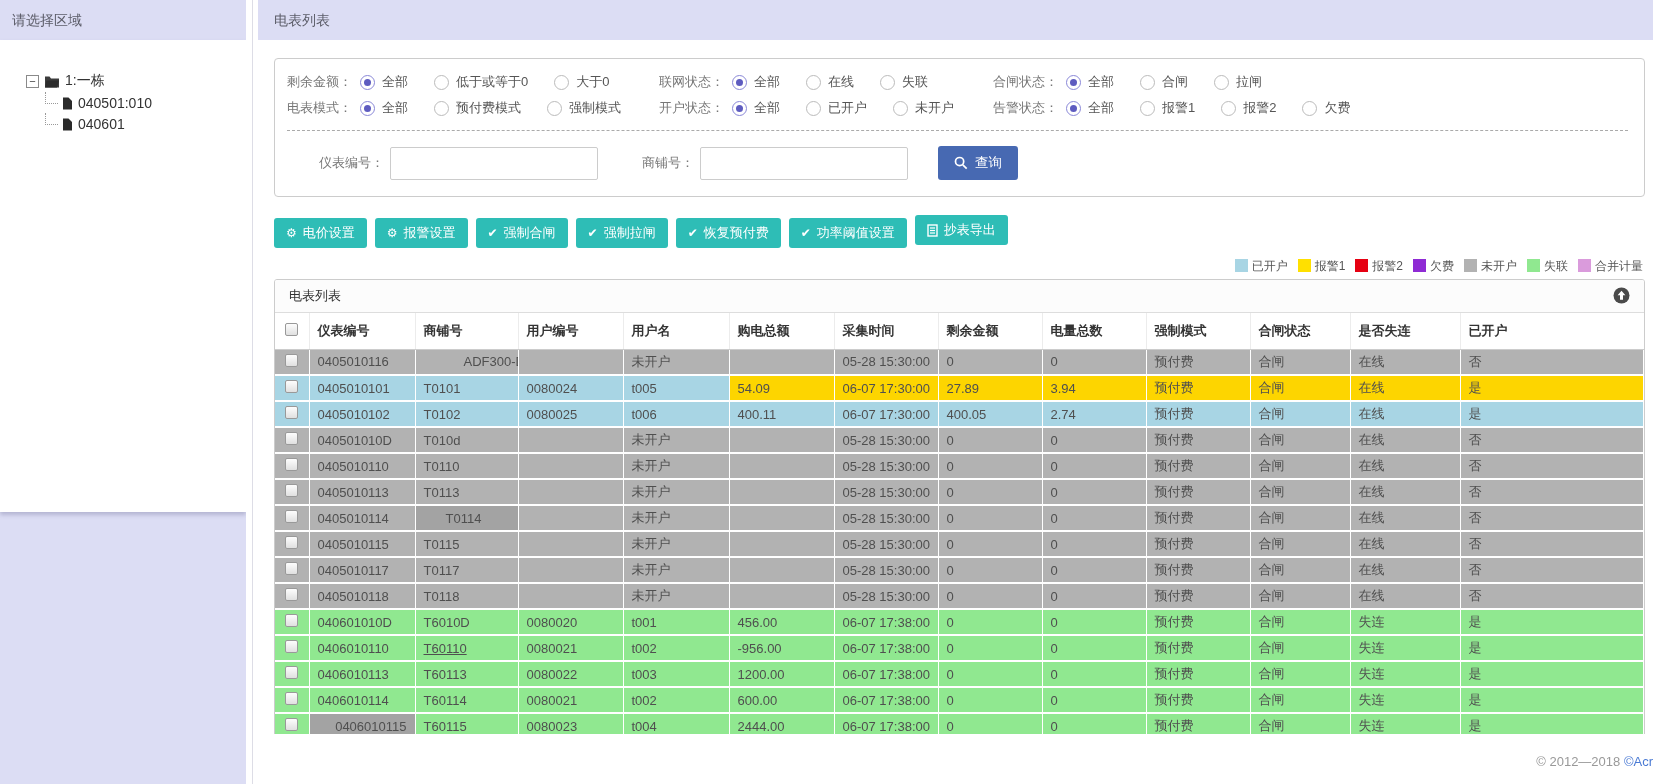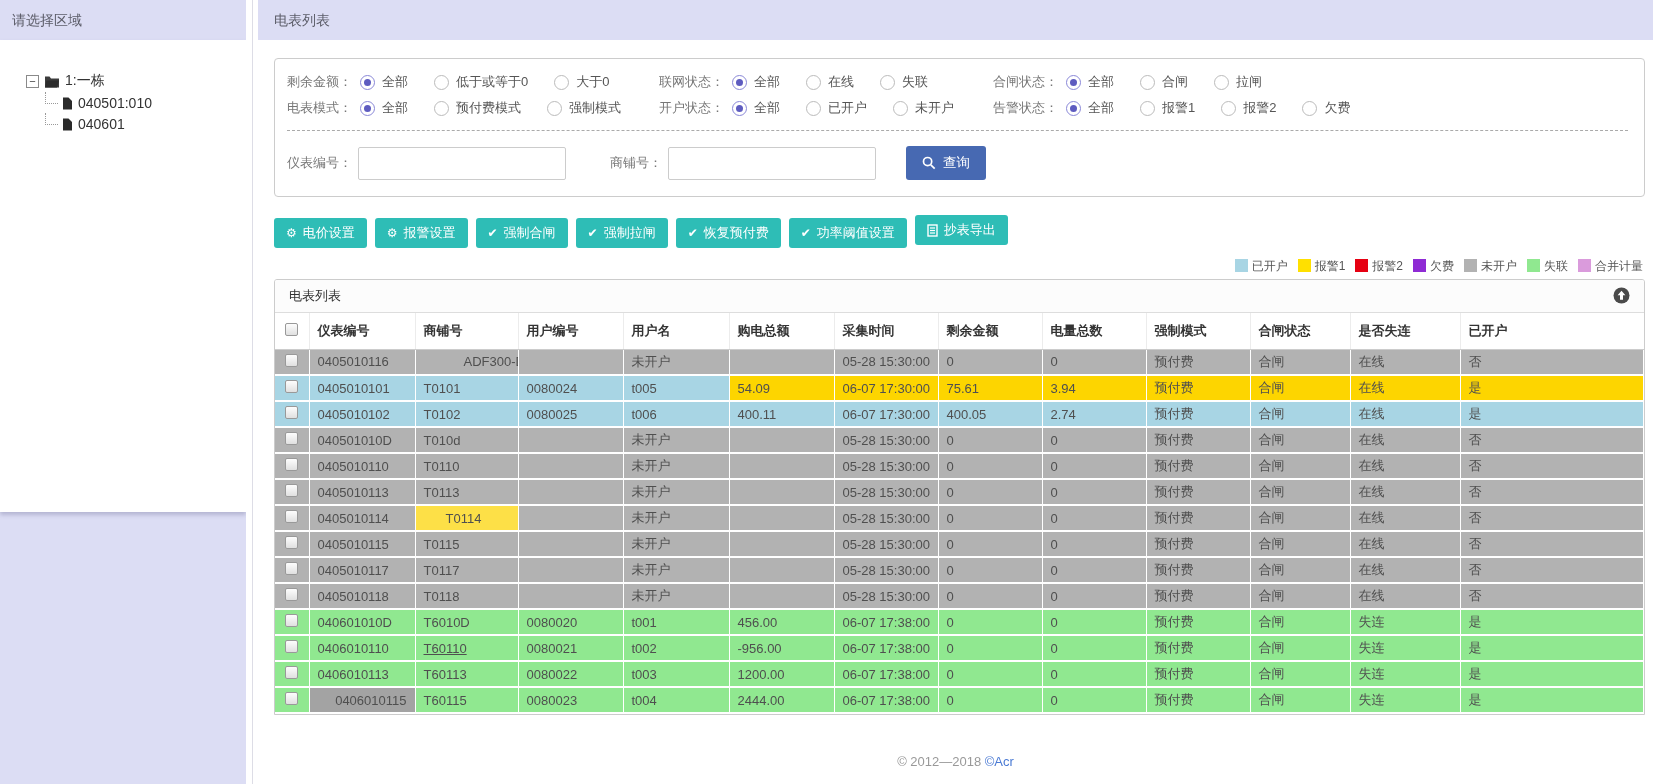--- a/index.html
+++ b/index.html
@@ -44,21 +44,21 @@
   .filter-group { display:flex; align-items:center; }
   .fg0 { width:372px; }
   .fg1 { width:334px; }
   .fg2 { flex:1; }
   .fg-label { font-size:13px; color:#777; margin-right:8px; white-space:nowrap; }
   .radio-opt { display:inline-flex; align-items:center; margin-right:26px; font-size:13px; color:#555; cursor:pointer; white-space:nowrap; }
   .radio { width:15px; height:15px; border-radius:50%; border:1px solid #bbb; background:#fff; display:inline-block; margin-right:7px; position:relative; flex:none; }
   .radio.selected { border-color:#8a88d8; }
   .radio.selected::after { content:""; position:absolute; left:3px; top:3px; right:3px; bottom:3px; border-radius:50%; background:#5e5cc0; }
   .dashed { border:none; border-top:1px dashed #aaa; margin:13px 0 15px; }
-  .search-row { display:flex; align-items:center; }
+  .search-row { display:flex; align-items:center;margin-left:32px; }
   .search-label { font-size:13px; color:#777; white-space:nowrap; }
   .search-input { width:208px; height:33px; border:1px solid #ccc; border-radius:2px; margin-left:6px; padding:0 8px; font-size:13px; color:#444; outline:none; }
   .grp2 { margin-left:44px; }
   .query-btn { margin-left:30px; background:#4769b2; color:#fff; border:none; border-radius:3px; height:34px; padding:0 16px; font-size:13.5px; display:inline-flex; align-items:center; gap:7px; cursor:pointer; }
 
   
   .toolbar { margin-top:18px; }
   .action-btn { background:#2ebdb6; color:#fff; border:none; border-radius:3px; height:30px; padding:0 12px; margin-right:8px; font-size:13px; display:inline-flex; align-items:center; gap:6px; cursor:pointer; }
   .i-glyph { font-size:12px; line-height:1; }
 
@@ -72,21 +72,21 @@
   .panel-header { height:33px; display:flex; align-items:center; justify-content:space-between; padding:0 14px; background:#fcfcfc; border-bottom:1px solid #ddd; font-size:13px; color:#333; }
   .collapse-icon { cursor:pointer; display:inline-flex; }
   table { width:100%; border-collapse:collapse; table-layout:fixed; }
   th { font-weight:bold; font-size:13px; color:#333; text-align:left; padding:9px 8px; border-right:1px solid #ececec; border-bottom:1px solid #ccc; background:#fff; white-space:nowrap; }
   th:last-child { border-right:none; }
   td { font-size:13px; color:#4f4f4f; padding:3px 8px; height:26px; border-right:1px solid #fff; border-bottom:2px solid #fff; white-space:nowrap; overflow:hidden; }
   .cb-cell { text-align:center; padding:3px 4px; }
   .cb { width:13px; height:13px; border:1px solid #999; border-radius:2px; background:linear-gradient(#fdfdfd,#e0e0e0); display:inline-block; cursor:pointer; }
 
   
-  .footer { flex:none; height:50px; background:#fff; text-align:center; padding:20px 0 0 0; font-size:13px; color:#999; white-space:nowrap; }
+  .footer { flex:none; height:50px; background:#fff; text-align:right; padding:20px 0 0 0; font-size:13px; color:#999; white-space:nowrap; }
   .footer a { color:#4a7ad4; text-decoration:none; }
 </style>
 </head>
 <body>
 
 <div class="page">
 
   <aside>
     <div class="aside-header">请选择区域</div>
     <div class="tree-panel">
@@ -353,21 +353,21 @@
                 <td style="background: rgb(178, 178, 178);">否</td>
               </tr>
               <tr>
                 <td class="cb-cell" style="background: rgb(168, 213, 228);"><span class="cb"></span></td>
                 <td style="background: rgb(168, 213, 228);">0405010101</td>
                 <td style="background: rgb(168, 213, 228);">T0101</td>
                 <td style="background: rgb(168, 213, 228);">0080024</td>
                 <td style="background: rgb(168, 213, 228);">t005</td>
                 <td style="background: rgb(253, 213, 0);">54.09</td>
                 <td style="background: rgb(253, 213, 0);">06-07 17:30:00</td>
-                <td style="background: rgb(253, 213, 0);">75.61</td>
+                <td style="background: rgb(253, 213, 0);">27.89</td>
                 <td style="background: rgb(253, 213, 0);">3.94</td>
                 <td style="background: rgb(253, 213, 0);">预付费</td>
                 <td style="background: rgb(253, 213, 0);">合闸</td>
                 <td style="background: rgb(253, 213, 0);">在线</td>
                 <td style="background: rgb(253, 213, 0);">是</td>
               </tr>
               <tr>
                 <td class="cb-cell" style="background: rgb(168, 213, 228);"><span class="cb"></span></td>
                 <td style="background: rgb(168, 213, 228);">0405010102</td>
                 <td style="background: rgb(168, 213, 228);">T0102</td>
@@ -423,21 +423,21 @@
                 <td style="background: rgb(178, 178, 178);">0</td>
                 <td style="background: rgb(178, 178, 178);">0</td>
                 <td style="background: rgb(178, 178, 178);">预付费</td>
                 <td style="background: rgb(178, 178, 178);">合闸</td>
                 <td style="background: rgb(178, 178, 178);">在线</td>
                 <td style="background: rgb(178, 178, 178);">否</td>
               </tr>
               <tr>
                 <td class="cb-cell" style="background: rgb(178, 178, 178);"><span class="cb"></span></td>
                 <td style="background: rgb(178, 178, 178);">0405010114</td>
-                <td style="background: #fde047; padding-left: 30px;">T0114</td>
+                <td style="background: #a3a3a3; padding-left: 30px;">T0114</td>
                 <td style="background: rgb(178, 178, 178);"></td>
                 <td style="background: rgb(178, 178, 178);">未开户</td>
                 <td style="background: rgb(178, 178, 178);"></td>
                 <td style="background: rgb(178, 178, 178);">05-28 15:30:00</td>
                 <td style="background: rgb(178, 178, 178);">0</td>
                 <td style="background: rgb(178, 178, 178);">0</td>
                 <td style="background: rgb(178, 178, 178);">预付费</td>
                 <td style="background: rgb(178, 178, 178);">合闸</td>
                 <td style="background: rgb(178, 178, 178);">在线</td>
                 <td style="background: rgb(178, 178, 178);">否</td>
@@ -527,20 +527,35 @@
                 <td style="background: rgb(144, 232, 144);">06-07 17:38:00</td>
                 <td style="background: rgb(144, 232, 144);">0</td>
                 <td style="background: rgb(144, 232, 144);">0</td>
                 <td style="background: rgb(144, 232, 144);">预付费</td>
                 <td style="background: rgb(144, 232, 144);">合闸</td>
                 <td style="background: rgb(144, 232, 144);">失连</td>
                 <td style="background: rgb(144, 232, 144);">是</td>
               </tr>
               <tr>
                 <td class="cb-cell" style="background: rgb(144, 232, 144);"><span class="cb"></span></td>
+                <td style="background: rgb(144, 232, 144);">0406010114</td>
+                <td style="background: rgb(144, 232, 144);">T60114</td>
+                <td style="background: rgb(144, 232, 144);">0080021</td>
+                <td style="background: rgb(144, 232, 144);">t002</td>
+                <td style="background: rgb(144, 232, 144);">600.00</td>
+                <td style="background: rgb(144, 232, 144);">06-07 17:38:00</td>
+                <td style="background: rgb(144, 232, 144);">0</td>
+                <td style="background: rgb(144, 232, 144);">0</td>
+                <td style="background: rgb(144, 232, 144);">预付费</td>
+                <td style="background: rgb(144, 232, 144);">合闸</td>
+                <td style="background: rgb(144, 232, 144);">失连</td>
+                <td style="background: rgb(144, 232, 144);">是</td>
+              </tr>
+              <tr>
+                <td class="cb-cell" style="background: rgb(144, 232, 144);"><span class="cb"></span></td>
                 <td style="background: #a3a3a3; text-align: right;">0406010115</td>
                 <td style="background: rgb(144, 232, 144);">T60115</td>
                 <td style="background: rgb(144, 232, 144);">0080023</td>
                 <td style="background: rgb(144, 232, 144);">t004</td>
                 <td style="background: rgb(144, 232, 144);">2444.00</td>
                 <td style="background: rgb(144, 232, 144);">06-07 17:38:00</td>
                 <td style="background: rgb(144, 232, 144);">0</td>
                 <td style="background: rgb(144, 232, 144);">0</td>
                 <td style="background: rgb(144, 232, 144);">预付费</td>
                 <td style="background: rgb(144, 232, 144);">合闸</td>

